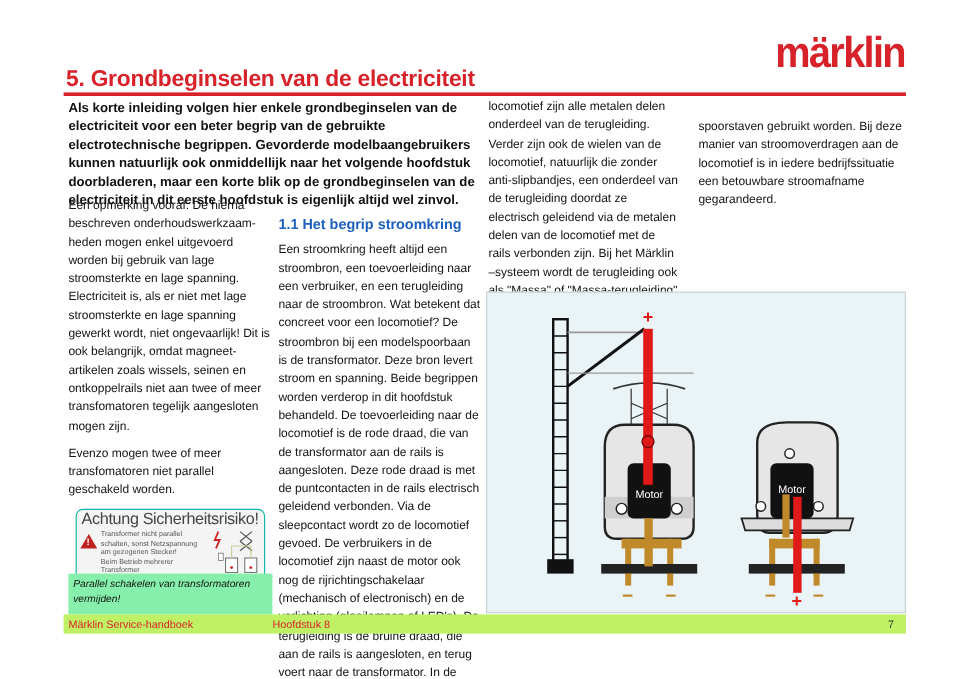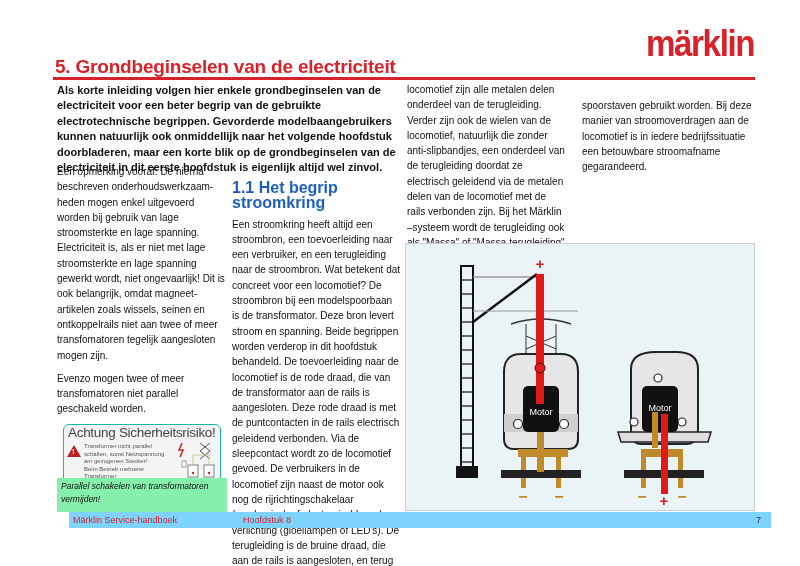--- a/index.html
+++ b/index.html
@@ -7,31 +7,31 @@
   .logo { position: absolute; left: 646px; top: 26px; font-family: "Liberation Sans", sans-serif; font-weight: bold; font-size: 36px; letter-spacing: -1.5px; color: #d8222a; line-height: 36px; transform: scaleX(0.92); transform-origin: left top; }
   .title { position: absolute; left: 55px; top: 56px; font-size: 19px; font-weight: bold; color: #d8222a; letter-spacing: -0.2px; }
   .title-rule { position: absolute; left: 53px; top: 77px; width: 702px; height: 3px; background: #d8222a; }
   .intro { position: absolute; left: 57px; top: 83px; width: 345px; font-size: 11px; font-weight: bold; line-height: 15.4px; color: #111; }
   .col { position: absolute; font-size: 10px; line-height: 15.3px; color: #111; }
   .col p { margin: 0 0 8px 0; }
   .col1 { left: 57px; top: 164px; width: 170px; }
   .col2 { left: 232px; top: 180px; width: 170px; }
   .col3 { left: 407px; top: 82px; width: 160px; }
   .col4 { left: 582px; top: 98px; width: 175px; }
-  .subhead { color: #1d5fbf; font-weight: bold; font-size: 16px; margin-bottom: 6px; }
+  .subhead { color: #1d5fbf; font-weight: bold; font-size: 12px; margin-bottom: 6px; }
   .warn-box { position: absolute; left: 57px; top: 420px; width: 170px; height: 72px; background: #ffffff; }
   .warn-inner { position: absolute; left: 6px; top: 4px; width: 156px; height: 60px; border: 1px solid #14b8a6; border-radius: 6px; background: #f4f4f4; }
   .warn-title { position: absolute; left: 4px; top: 0px; font-size: 13.5px; color: #444; white-space: nowrap; letter-spacing: -0.3px; }
   .warn-text { position: absolute; left: 20px; top: 18px; font-size: 6px; line-height: 7.5px; color: #555; width: 90px; }
   .warn-tri { position: absolute; left: 3px; top: 20px; width: 0; height: 0; border-left: 7px solid transparent; border-right: 7px solid transparent; border-bottom: 12px solid #c02020; }
   .warn-tri::after { content: "!"; position: absolute; left: -2px; top: 2px; font-size: 8px; color: #fff; font-weight: bold; }
   .warn-diagram { position: absolute; left: 112px; top: 16px; width: 42px; height: 40px; }
   .note { position: absolute; left: 57px; top: 478px; width: 162px; height: 30px; background: #86efac; font-size: 8.5px; font-style: italic; line-height: 13px; padding: 2px 4px; }
   .diagram { position: absolute; left: 405px; top: 243px; width: 348px; height: 266px; background: #eaf3f6; border: 1px solid #c8d2d6; }
-  .footer { position: absolute; left: 69px; top: 512px; width: 702px; height: 16px; background: #7dd3fc; font-size: 9px; color: #d8222a; line-height: 16px; }
+  .footer { position: absolute; left: 53px; top: 512px; width: 702px; height: 16px; background: #bef264; font-size: 9px; color: #d8222a; line-height: 16px; }
   .footer .f1 { position: absolute; left: 4px; }
   .footer .f2 { position: absolute; left: 174px; }
   .footer .f3 { position: absolute; right: 10px; color: #333; }
 </style>
 </head>
 <body>
 
 <div class="logo">märklin</div>
 <div class="title">5. Grondbeginselen van de electriciteit</div>
 <div class="title-rule"></div>

